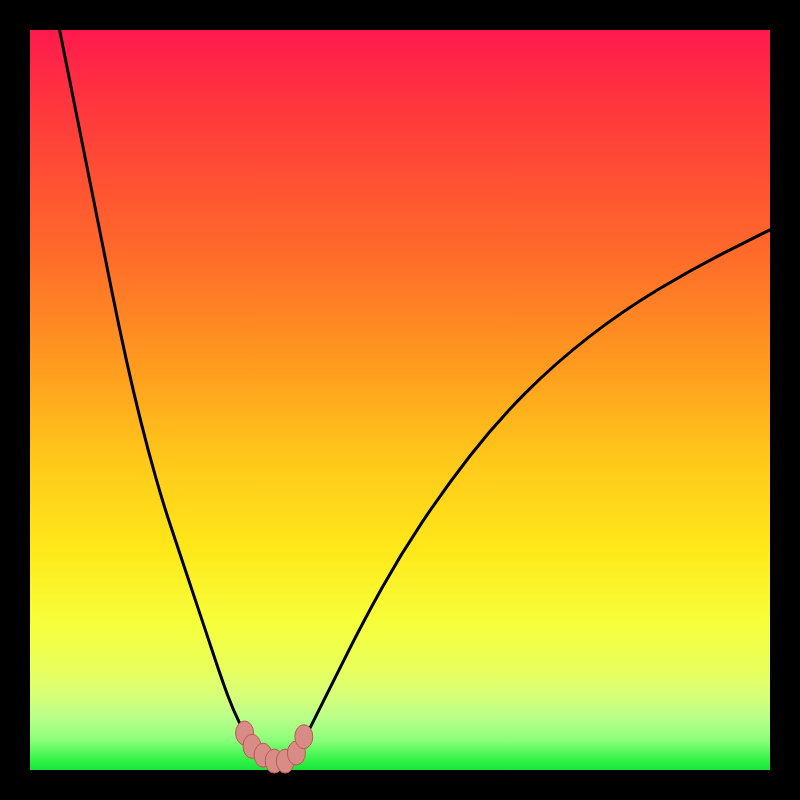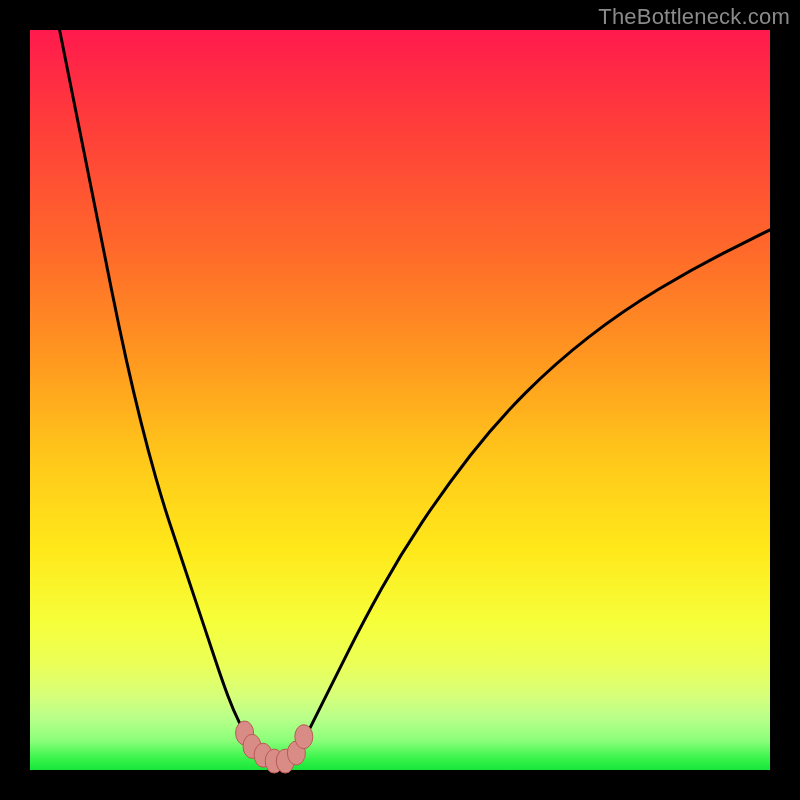--- a/index.html
+++ b/index.html
@@ -58,21 +58,20 @@
     top: 0;
     width: 740px;
     height: 740px;
     overflow: visible;
   }
 </style>
 </head>
 <body>
 
 <div class="frame">
-  <div class="watermark">TheBottleneck.com</div>
   <div class="plot">
     <svg class="curves" viewBox="0 0 740 740">
       <g id="series-group">
           <path d="M 29.60 0.00 Q 29.60 0.00 37.00 37.00 Q 44.40 74.00 51.80 111.00 Q 59.20 148.00 66.60 185.00 Q 74.00 222.00 81.40 259.00 Q 88.80 296.00 96.20 329.30 Q 103.60 362.60 111.00 392.20 Q 118.40 421.80 125.80 447.70 Q 133.20 473.60 140.60 495.80 Q 148.00 518.00 155.40 540.20 Q 162.80 562.40 170.20 584.60 Q 177.60 606.80 185.00 629.00 Q 192.40 651.20 197.95 666.00 Q 203.50 680.80 209.05 691.90 Q 214.60 703.00 220.15 710.40 Q 225.70 717.80 229.40 721.50 T 233.10 725.20" fill="none" stroke="#000000" stroke-width="3" stroke-linecap="round"></path>
           <path d="M 266.40 725.20 Q 266.40 725.20 273.80 710.40 Q 281.20 695.60 292.30 673.40 Q 303.40 651.20 318.20 621.60 Q 333.00 592.00 351.50 558.70 Q 370.00 525.40 392.20 492.10 Q 414.40 458.80 440.30 425.50 Q 466.20 392.20 495.80 362.60 Q 525.40 333.00 558.70 307.10 Q 592.00 281.20 629.00 259.00 Q 666.00 236.80 703.00 218.30 T 740.00 199.80" fill="none" stroke="#000000" stroke-width="3" stroke-linecap="round"></path>
           <path d="M 233.10 725.20 Q 233.10 725.20 238.65 728.90 Q 244.20 732.60 249.75 732.60 Q 255.30 732.60 260.85 728.90 T 266.40 725.20" fill="none" stroke="#000000" stroke-width="3" stroke-linecap="round"></path>
         </g>
       <g id="marker-group">
           <ellipse cx="214.60" cy="703.00" rx="9" ry="12" fill="#d98b86" stroke="#b85a55" stroke-width="1"></ellipse>
           <ellipse cx="222.00" cy="716.32" rx="9" ry="12" fill="#d98b86" stroke="#b85a55" stroke-width="1"></ellipse>

